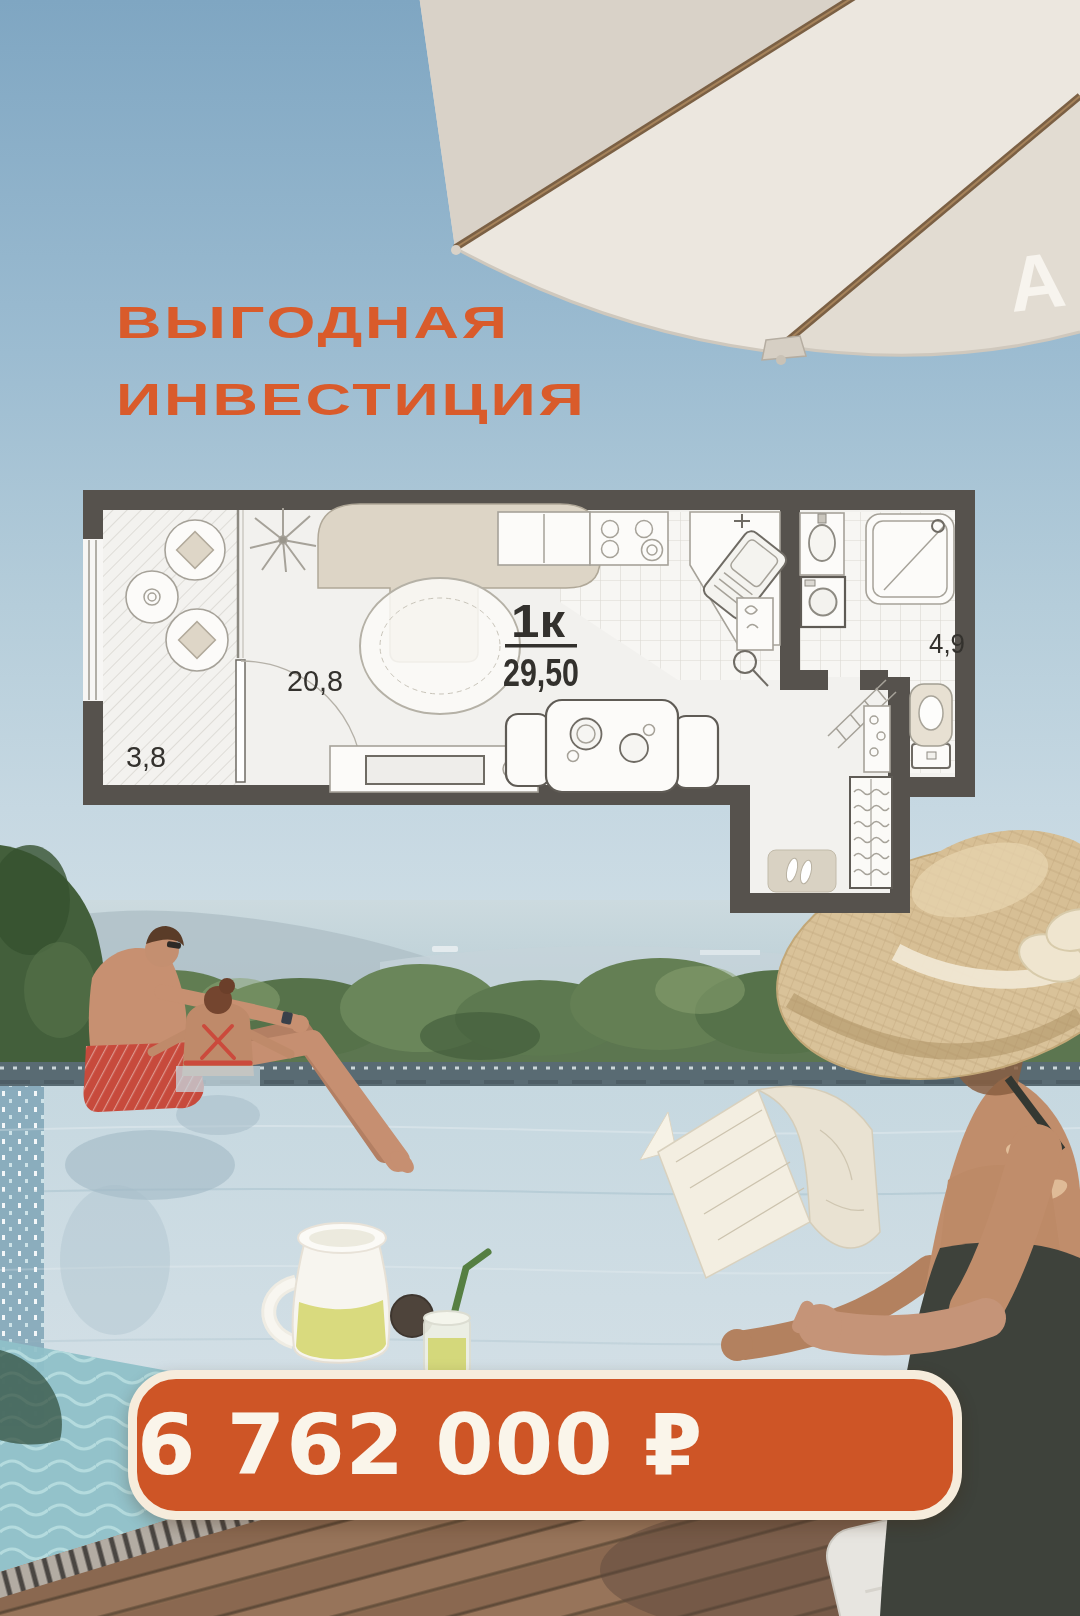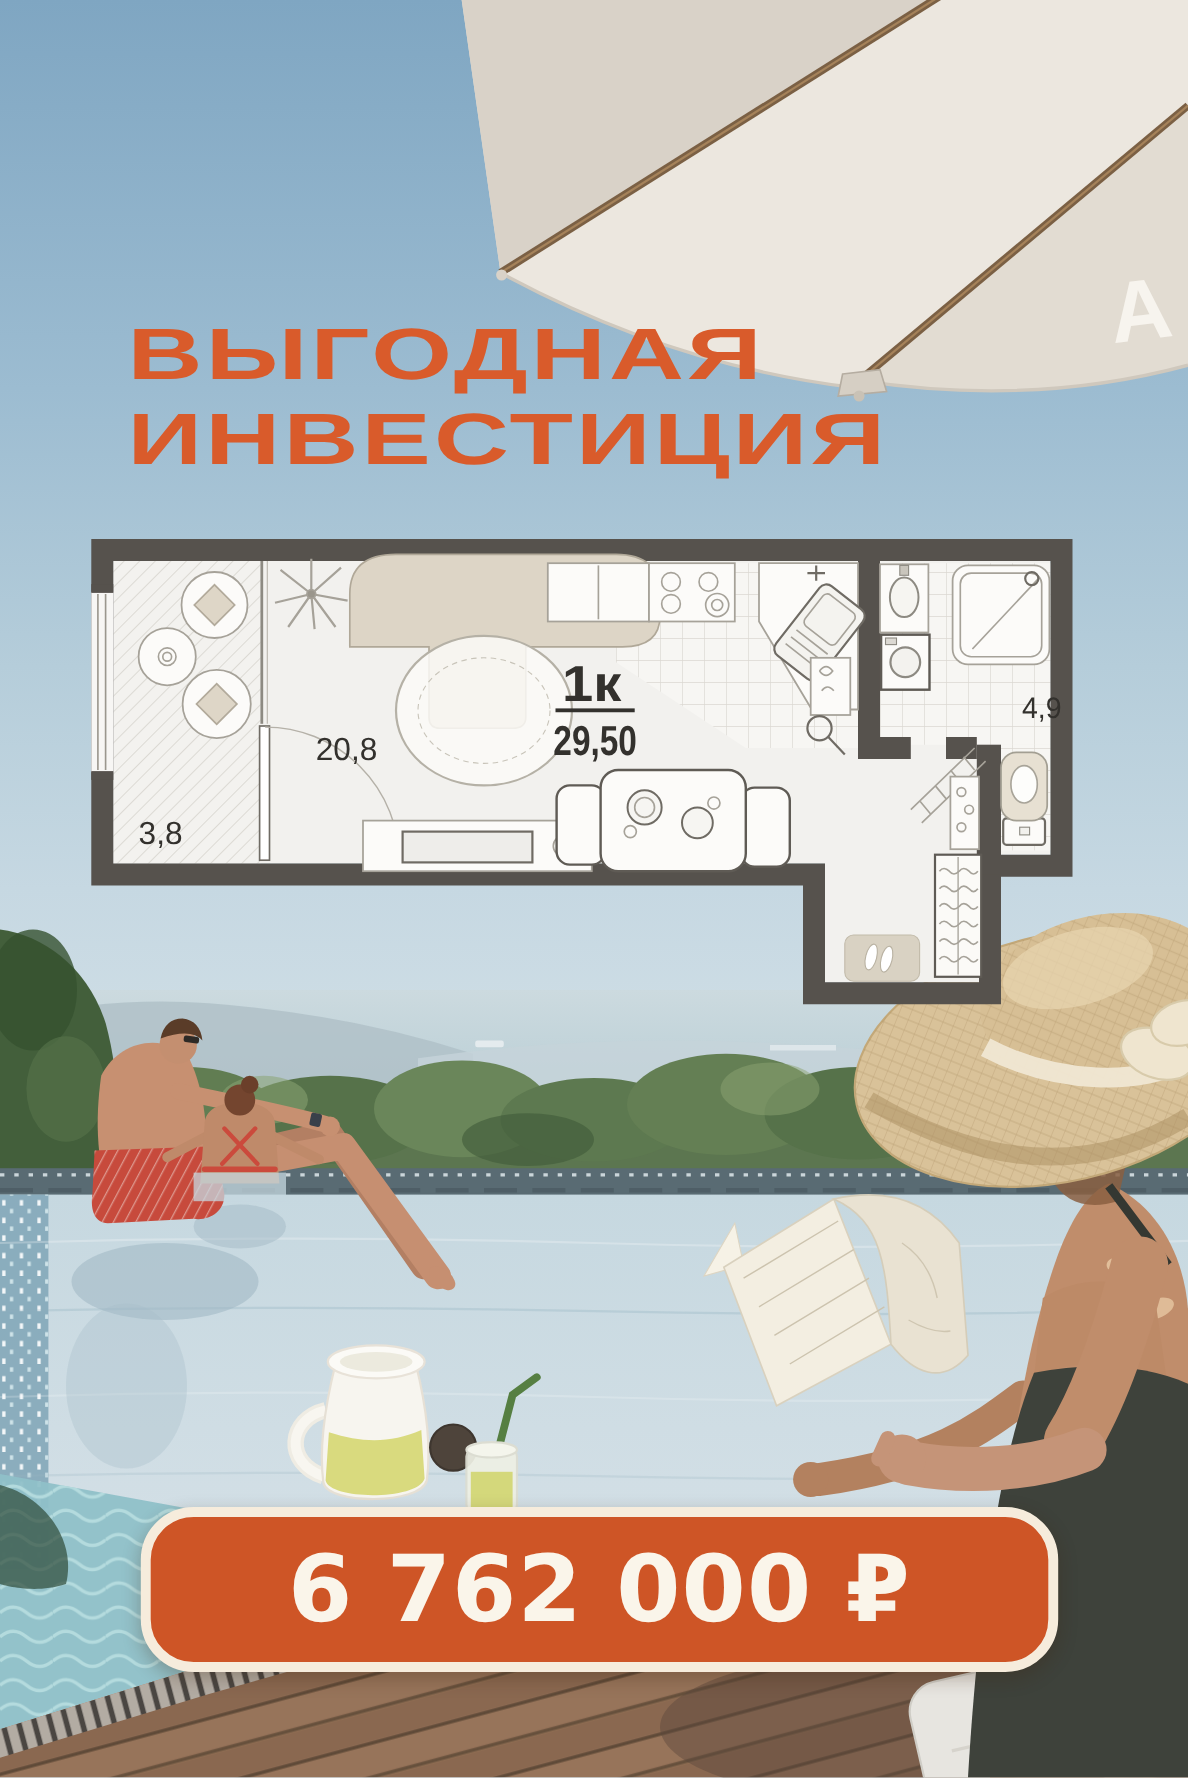--- a/index.html
+++ b/index.html
@@ -1,27 +1,27 @@
 <!DOCTYPE html>
 <html><head>
 <meta charset="utf-8">
 <style>
   html,body{margin:0;padding:0;background:#cfd8dd;}
   .stage{position:relative;width:1080px;height:1616px;overflow:hidden;
          font-family:"Liberation Sans",sans-serif;}
   .stage svg{position:absolute;left:0;top:0;}
   .scene{z-index:1;}
   .headline{position:absolute;left:116px;top:284px;z-index:2;
-            color:#d95b2b;font-weight:bold;font-size:66px;line-height:77px;
+            color:#d95b2b;font-weight:bold;font-size:44px;line-height:77px;
             letter-spacing:2px;}
   .headline .hl{transform:scaleX(1.43);transform-origin:left top;white-space:nowrap;}
   .plan{z-index:3;}
   .price-badge{position:absolute;left:128px;top:1370px;width:834px;height:150px;
        z-index:4;background:#ce5526;border:9px solid #f6ecdc;border-radius:48px;
-       box-sizing:border-box;display:flex;align-items:center;justify-content:center;
+       box-sizing:border-box;display:flex;align-items:center;
        box-shadow:0 6px 16px rgba(60,35,15,.28);}
   .price-badge span{color:#faf5ea;font-weight:bold;font-size:84px;letter-spacing:1px;
        font-family:"DejaVu Sans","Liberation Sans",sans-serif;white-space:nowrap;}
   
   .wall{fill:#56524d;}
   .furn{fill:#fcfbf9;stroke:#a6a299;stroke-width:1.6;}
   .furnD{fill:#fcfbf9;stroke:#5f5b55;stroke-width:2.2;}
   .beige{fill:#ded6c7;stroke:#b2aa9b;stroke-width:1.5;}
   .ln{stroke:#a6a299;fill:none;stroke-width:1.5;}
   .lnD{stroke:#6f6b64;fill:none;stroke-width:2;}

